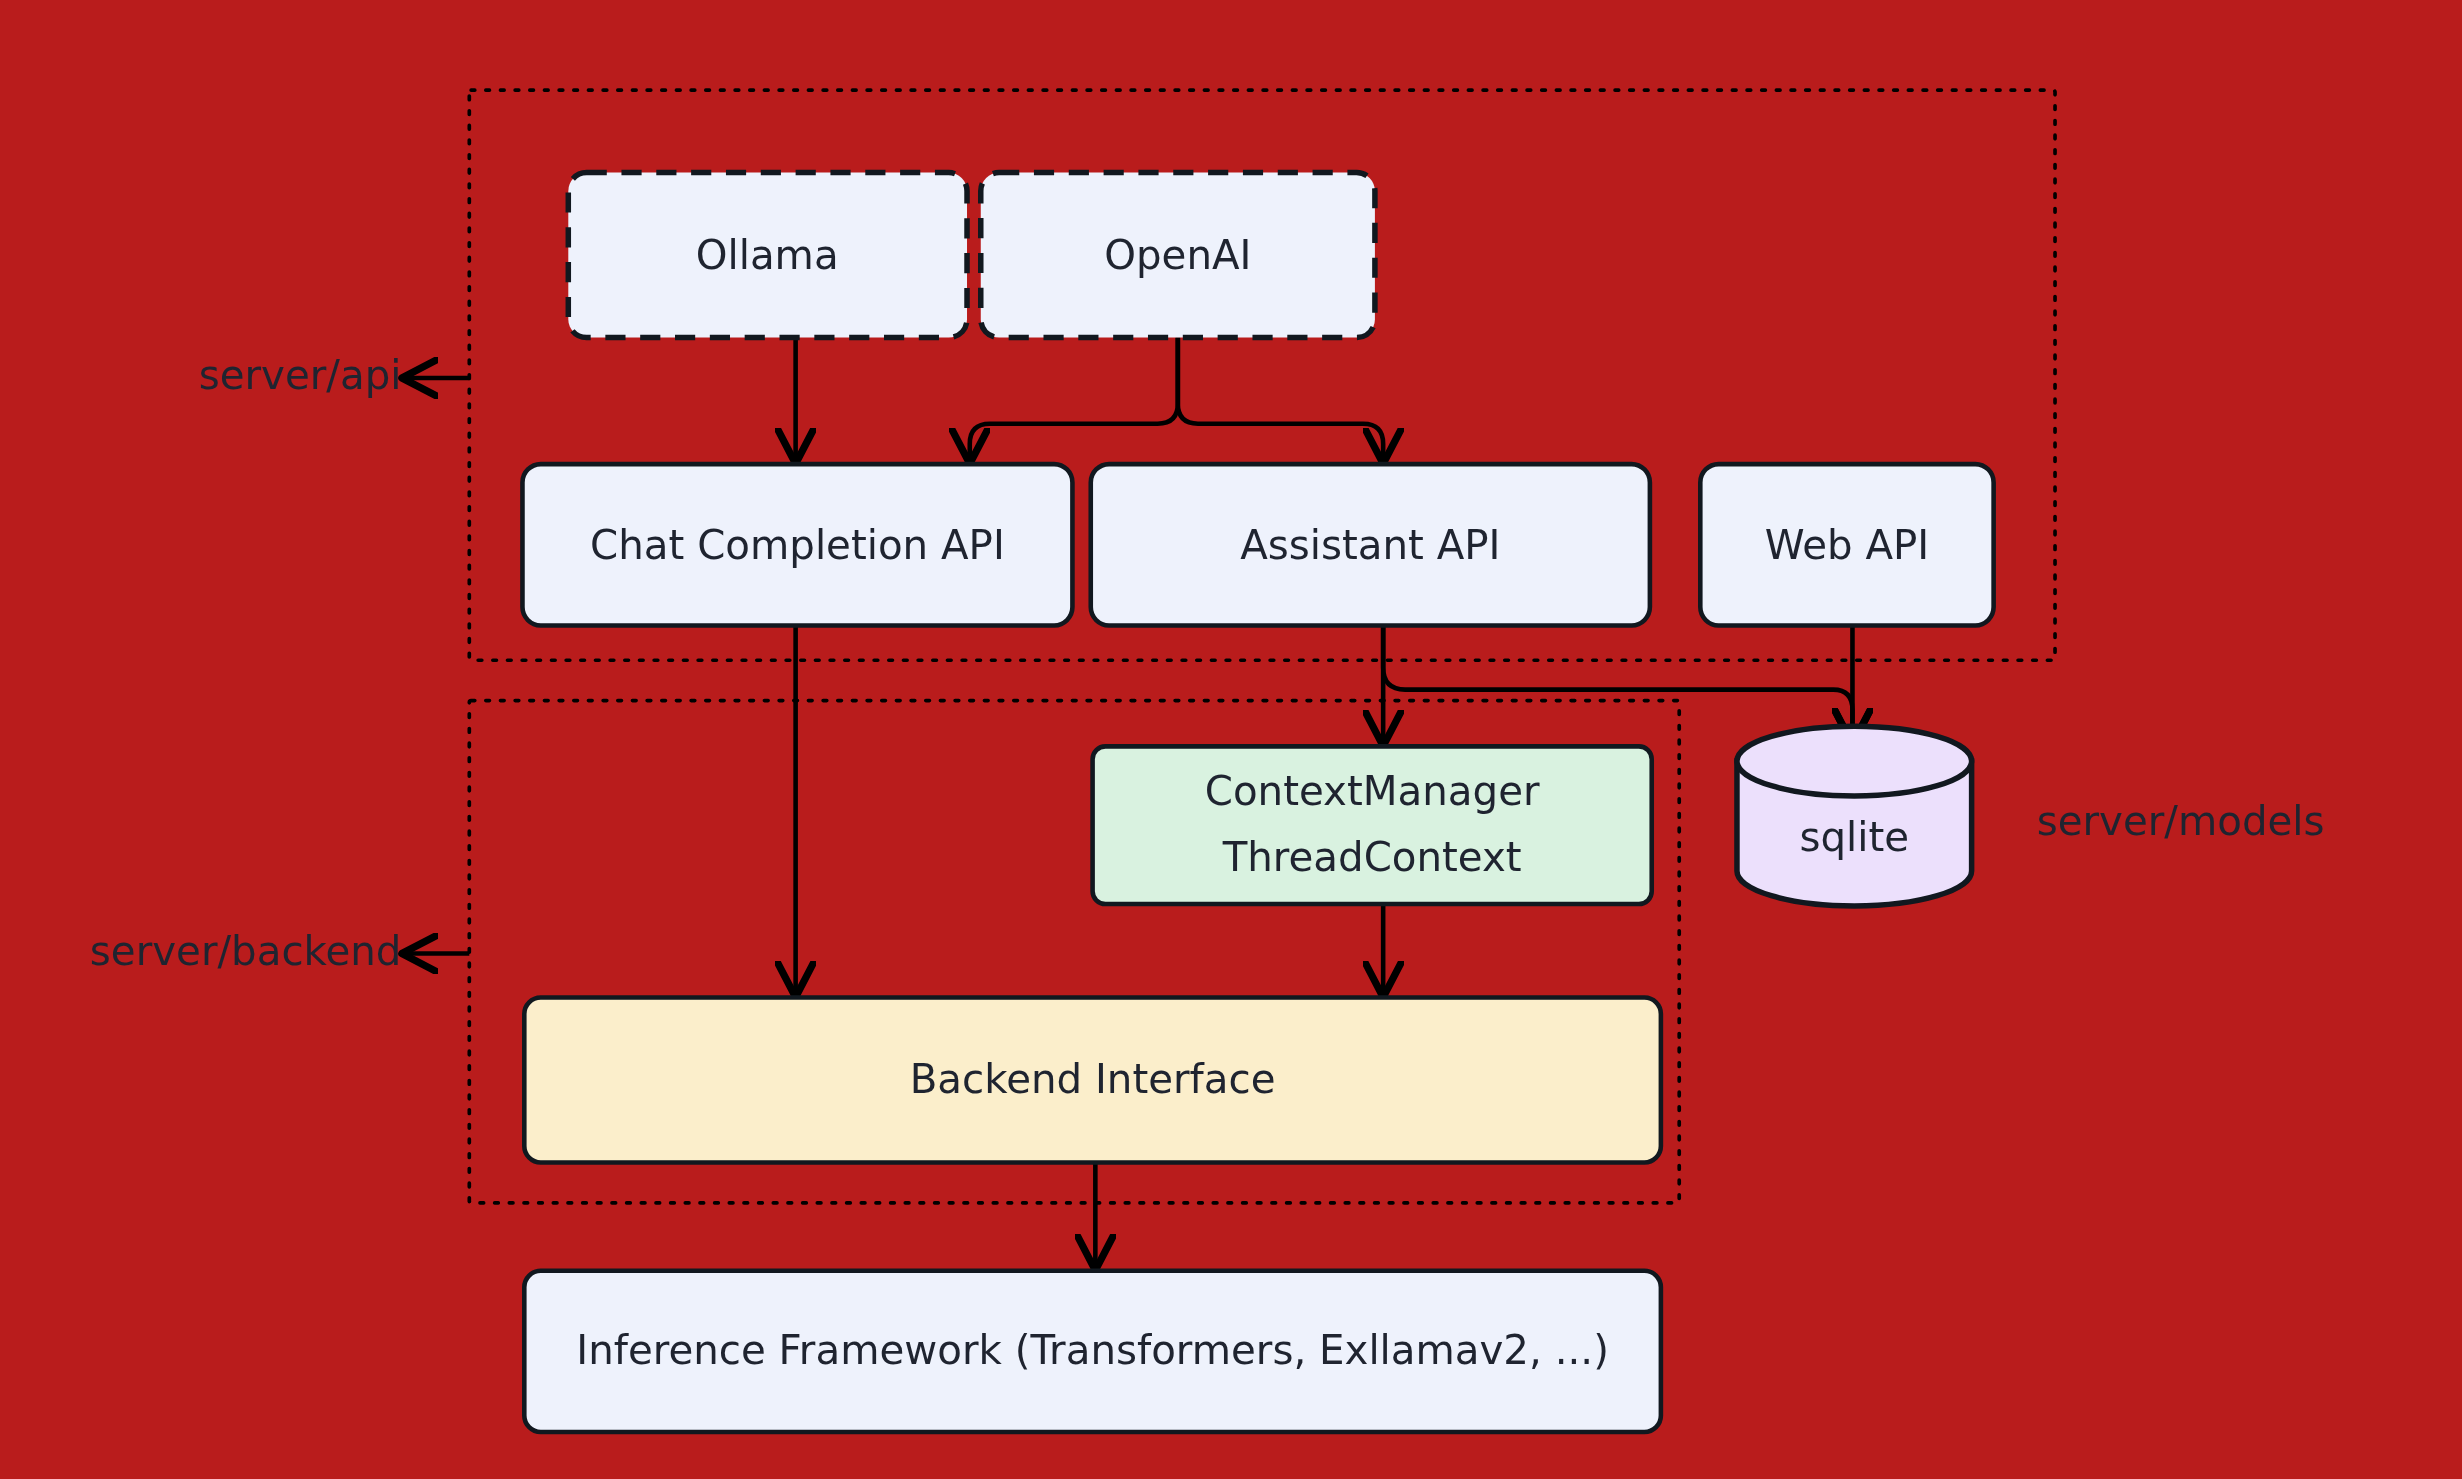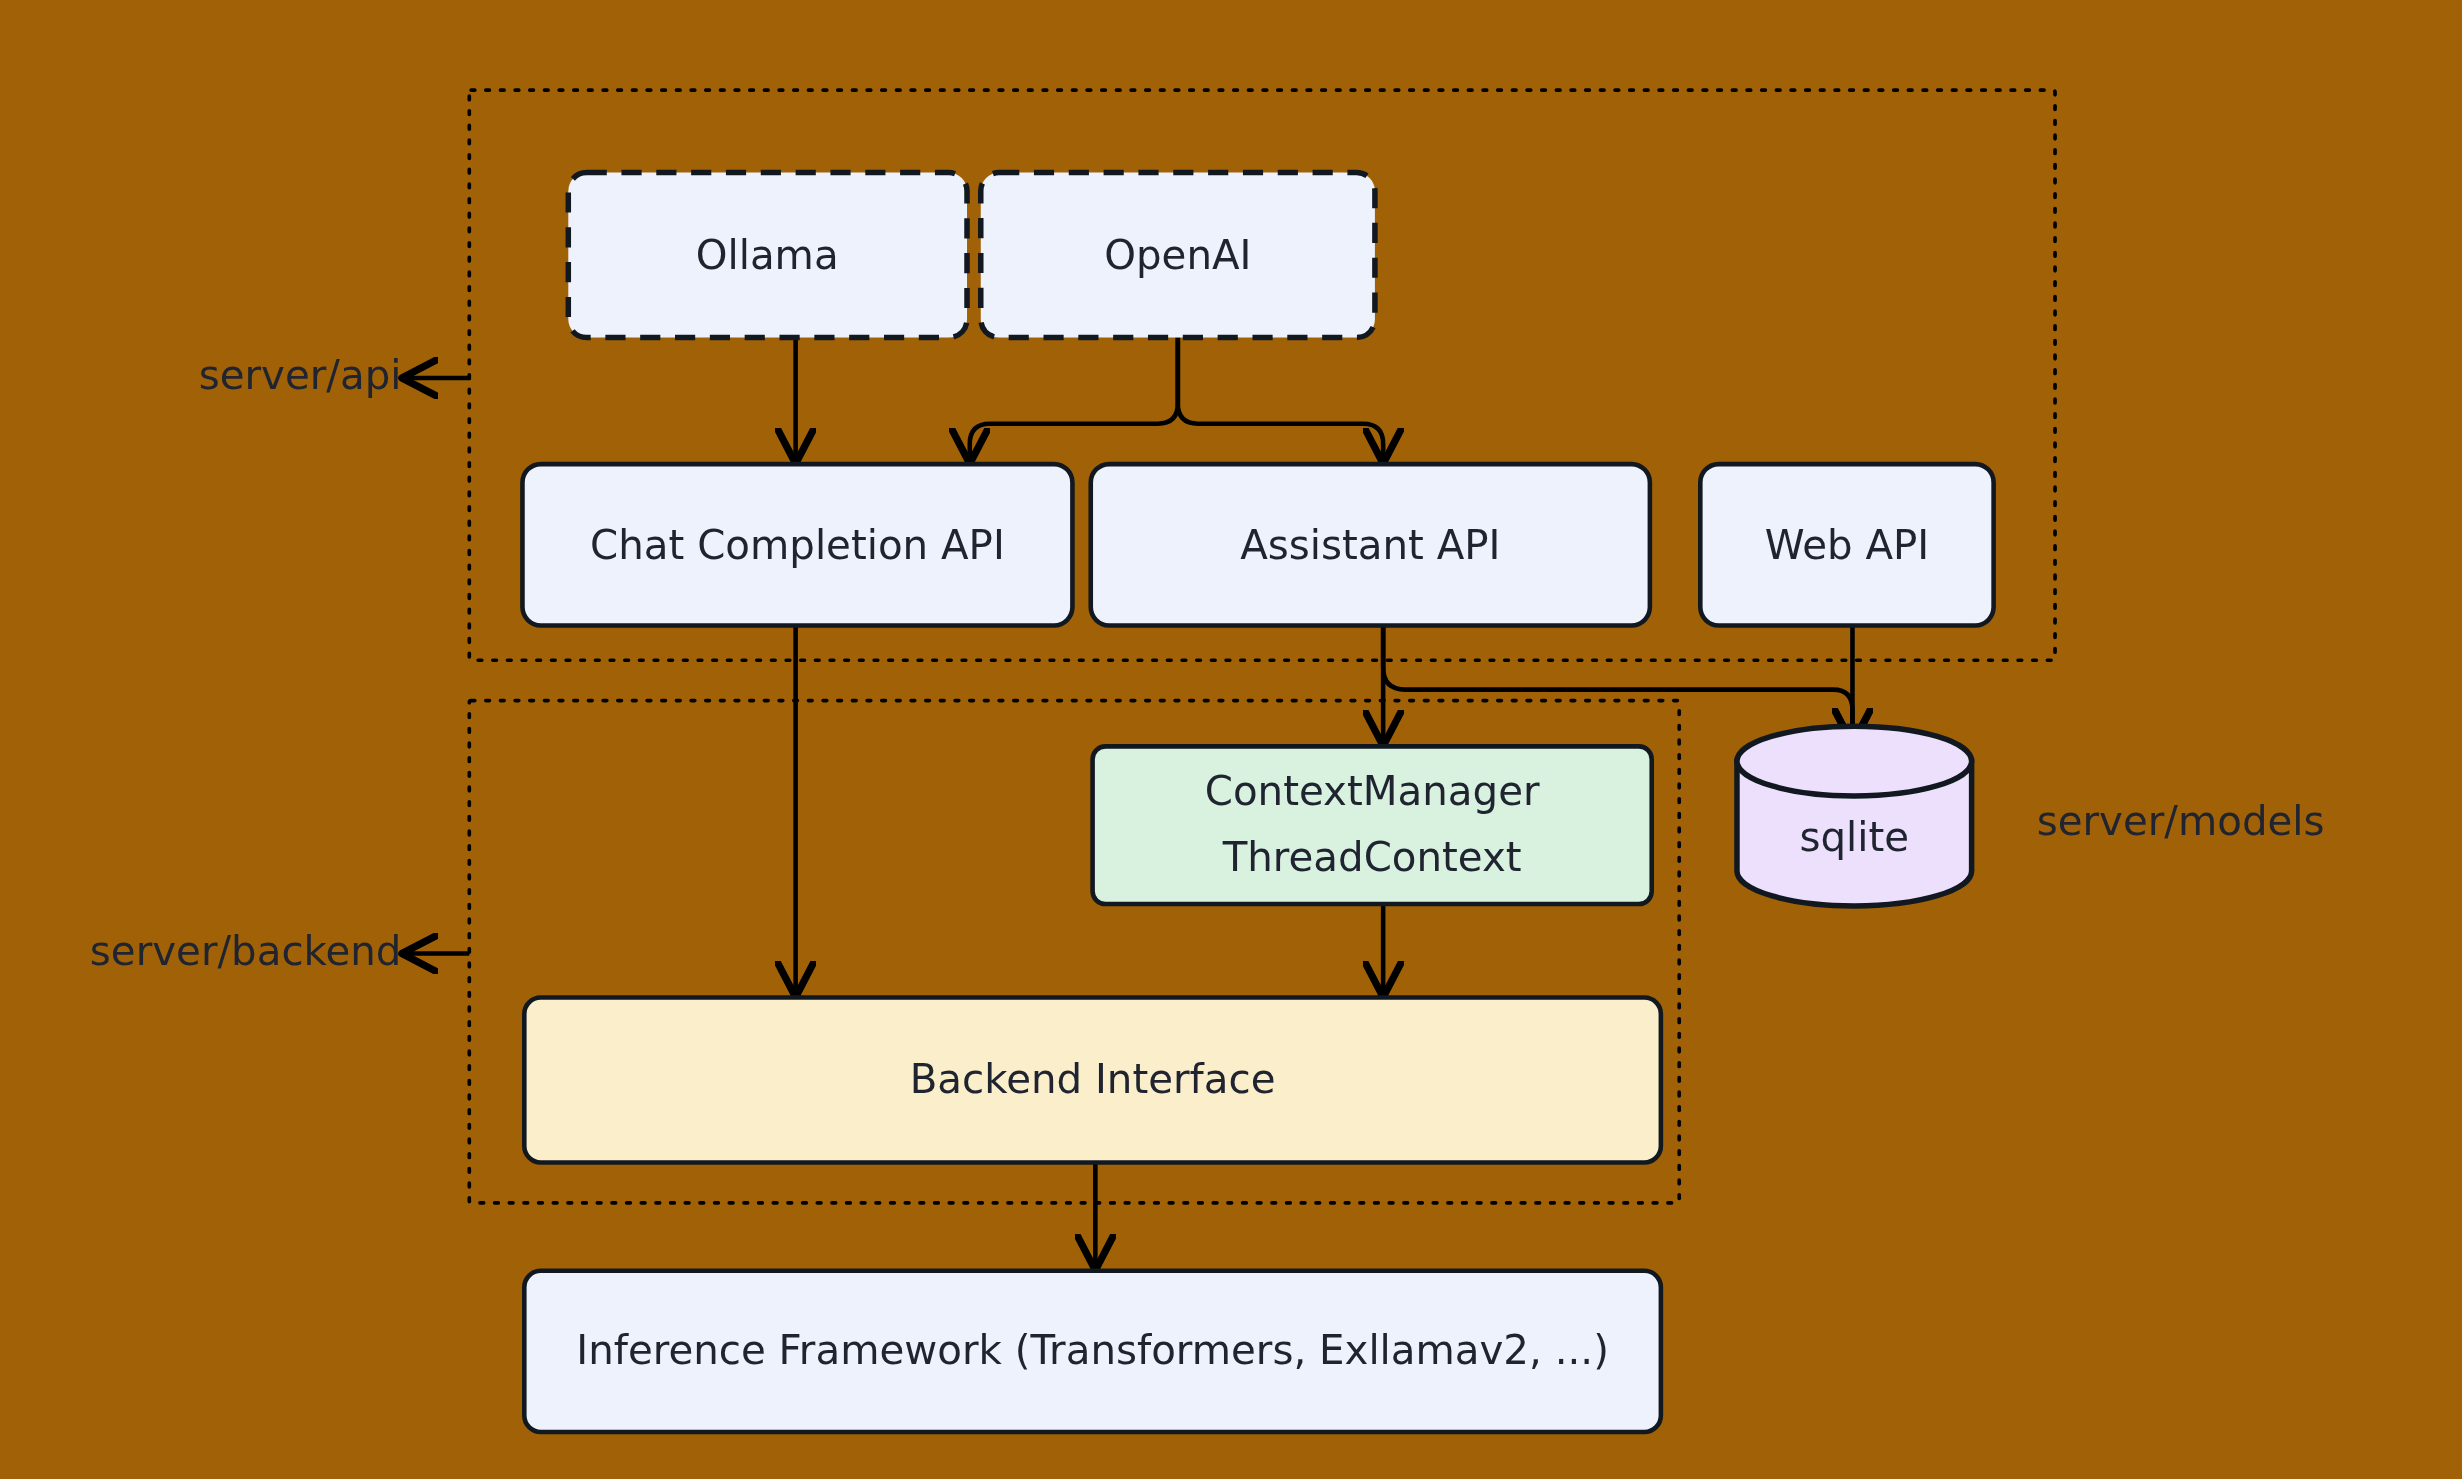--- a/index.html
+++ b/index.html
@@ -8,21 +8,21 @@
     padding: 0;
     background: #ffffff;
   }
   body {
     font-family: "DejaVu Sans", "Liberation Sans", sans-serif;
   }
   #diagram-root {
     position: relative;
     width: 2462px;
     height: 1480px;
-    background: #a16207;
+    background: #b91c1c;
     overflow: hidden;
   }
   svg#diagram-svg {
     position: absolute;
     top: 0;
     left: 0;
     width: 2462px;
     height: 1480px;
     display: block;
   }

